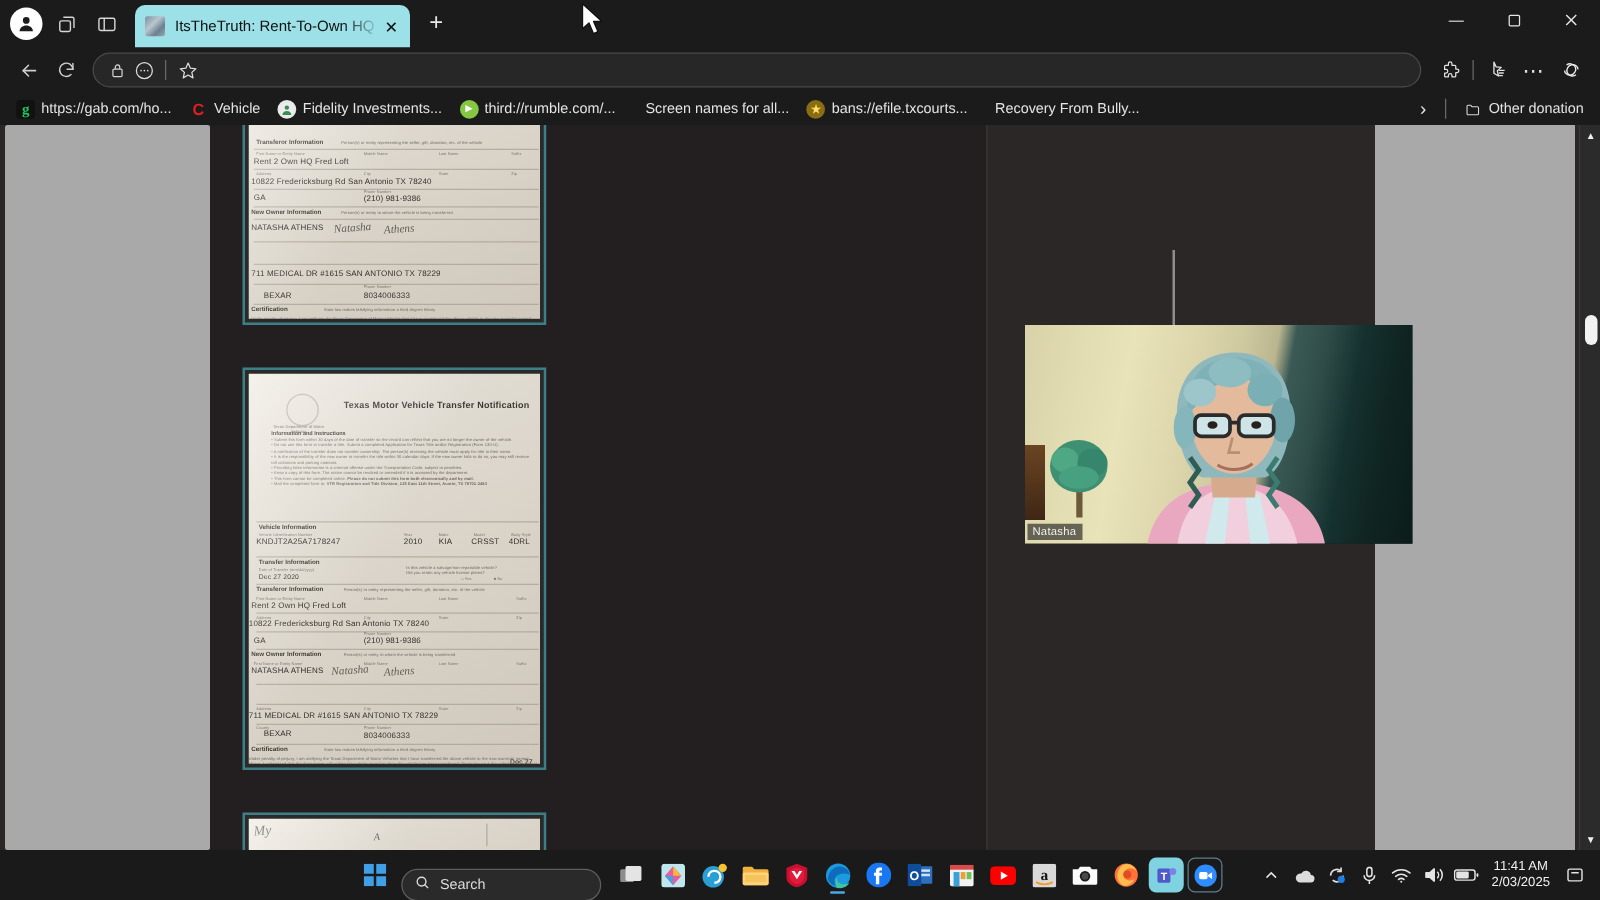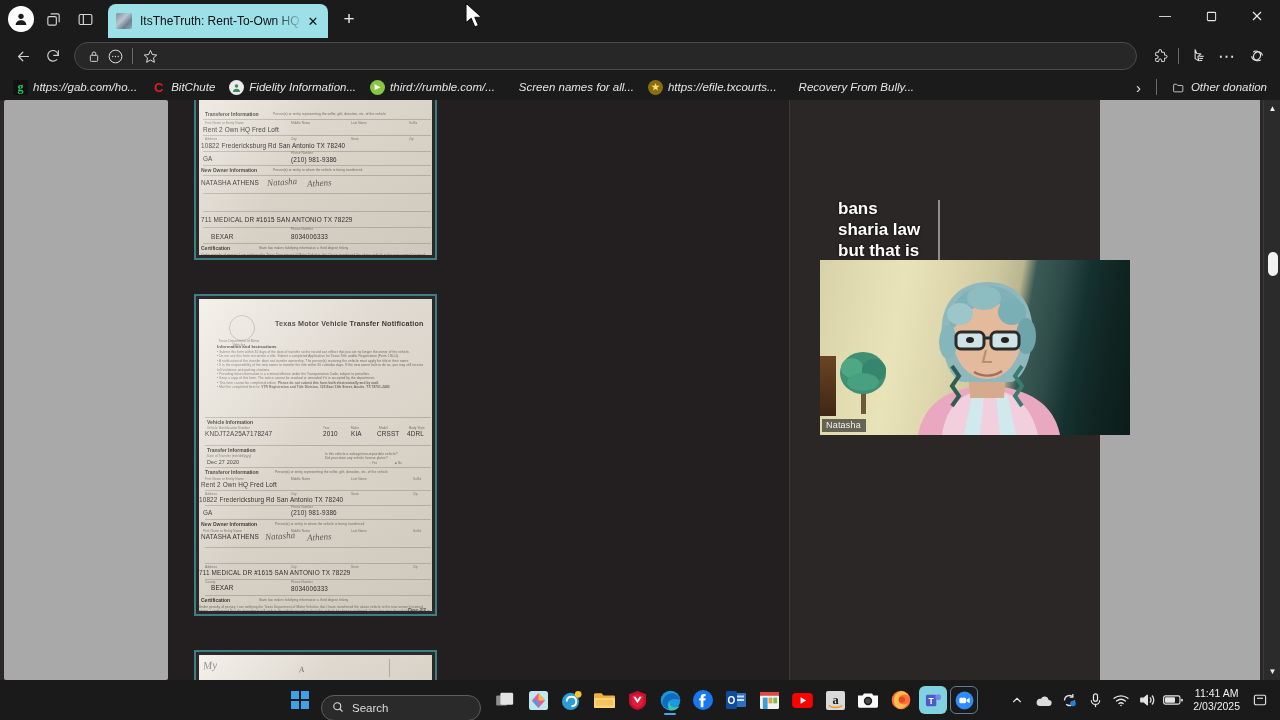--- a/index.html
+++ b/index.html
@@ -76,21 +76,21 @@
     color: #e2e2e2; flex: 0 0 30px; }
 
   
   .bookmarks {
     position: absolute; left: 0; top: 74px; width: 1280px; height: 26px;
     background: #1b1b1b; display: flex; align-items: center; padding: 0 6px;
     font-size: 11.5px; color: #e4e4e4;
   }
   .bm { display: flex; align-items: center; gap: 5px; padding: 2px 7px; border-radius: 4px;
         white-space: nowrap; max-width: 175px; overflow: hidden; }
-  .bm-label { overflow: hidden; text-overflow: ellipsis; white-space: nowrap; font-style: italic; }
+  .bm-label { overflow: hidden; text-overflow: ellipsis; white-space: nowrap; }
   .bm-ico { width: 15px; height: 15px; flex: 0 0 15px; display:flex; align-items:center; justify-content:center;
             border-radius: 3px; font-size: 10px; font-weight: 700; }
   .bm-spacer { flex: 1; }
   .bm-right { display:flex; align-items:center; gap: 4px; }
 
   
   .viewport {
     position: absolute; left: 0; top: 100px; width: 1280px; height: 580px;
     background: #231f20; overflow: hidden;
   }
@@ -317,42 +317,42 @@
     </div>
   </div>
 
   <div class="bookmarks">
     <div class="bm">
       <span class="bm-ico" style="background:#111;color:#21c55d;font-size:12px;font-family:'Liberation Serif',serif;">g</span>
       <span class="bm-label">https://gab.com/ho...</span>
     </div>
     <div class="bm">
       <span class="bm-ico" style="color:#e01f25;font-size:13px;font-weight:800;">C</span>
-      <span class="bm-label">BitChute</span>
+      <span class="bm-label">Vehicle</span>
     </div>
     <div class="bm">
       <span class="bm-ico" style="background:#e9e9e9;border-radius:50%;">
         <svg width="11" height="11" viewBox="0 0 20 20">
             <circle cx="10" cy="10" r="10" fill="#ececec"></circle>
             <circle cx="10" cy="7.4" r="3.2" fill="#3b8c52"></circle>
             <path d="M3.6 18c0-3.6 2.9-5.6 6.4-5.6s6.4 2 6.4 5.6z" fill="#3b8c52"></path>
           </svg>
       </span>
-      <span class="bm-label">Fidelity Information...</span>
+      <span class="bm-label">Fidelity Investments...</span>
     </div>
     <div class="bm">
       <span class="bm-ico" style="background:#85c742;border-radius:50%;color:#fff;font-size:7px;">▶</span>
       <span class="bm-label">third://rumble.com/...</span>
     </div>
     <div class="bm" style="margin-left:10px;">
       <span class="bm-label">Screen names for all...</span>
     </div>
     <div class="bm">
       <span class="bm-ico" style="background:#8a6c12;border-radius:50%;color:#ffe066;font-size:9px;">★</span>
-      <span class="bm-label">https://efile.txcourts...</span>
+      <span class="bm-label">bans://efile.txcourts...</span>
     </div>
     <div class="bm" style="margin-left:8px;">
       <span class="bm-label">Recovery From Bully...</span>
     </div>
     <div class="bm-spacer"></div>
     <div class="bm-right">
       <span class="bm" style="font-size:15px;padding:0 8px;">›</span>
       <span class="vdiv"></span>
       <span class="bm">
         <span class="bm-ico">
@@ -497,25 +497,20 @@
 
     <div class="doc doc3">
       <div class="doc-inner">
         <div class="sig" style="left:4px;top:4px;font-size:11px;">My</div>
         <div class="sig" style="left:100px;top:10px;font-size:8px;">A</div>
         <div class="line" style="left:190px;top:4px;width:1px;height:18px;background:#9a958c;"></div>
       </div>
     </div>
 
     <div class="caption-divider"></div>
-    <div class="caption">
-      <div>bans</div>
-      <div>sharia law</div>
-      <div>but that is</div>
-    </div>
 
     <div class="webcam">
       <div class="wc-room"></div>
       <div class="wc-lamp"></div>
       <svg class="wc-tree" viewBox="0 0 56 72">
         <rect x="25" y="40" width="5" height="28" fill="#6b5a3a"></rect>
         <ellipse cx="27" cy="27" rx="23" ry="21" fill="#3f8f72"></ellipse>
         <ellipse cx="16" cy="22" rx="11" ry="10" fill="#4ea884"></ellipse>
         <ellipse cx="38" cy="24" rx="12" ry="11" fill="#35866c"></ellipse>
         <ellipse cx="27" cy="36" rx="16" ry="9" fill="#47a07f"></ellipse>

